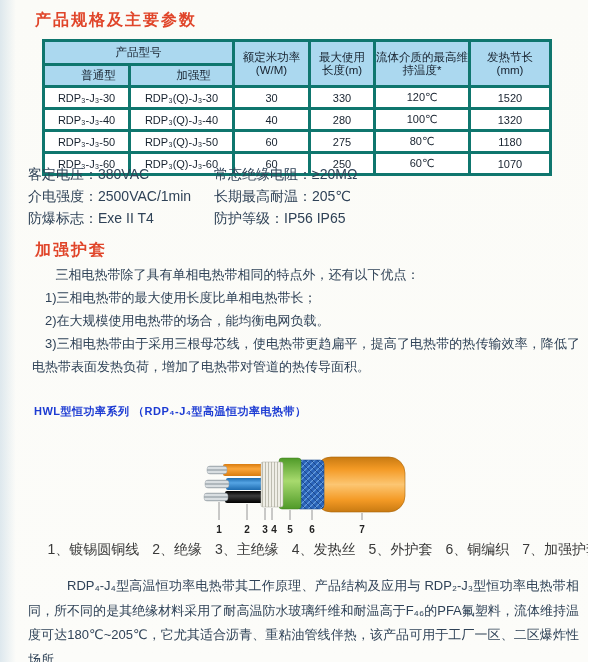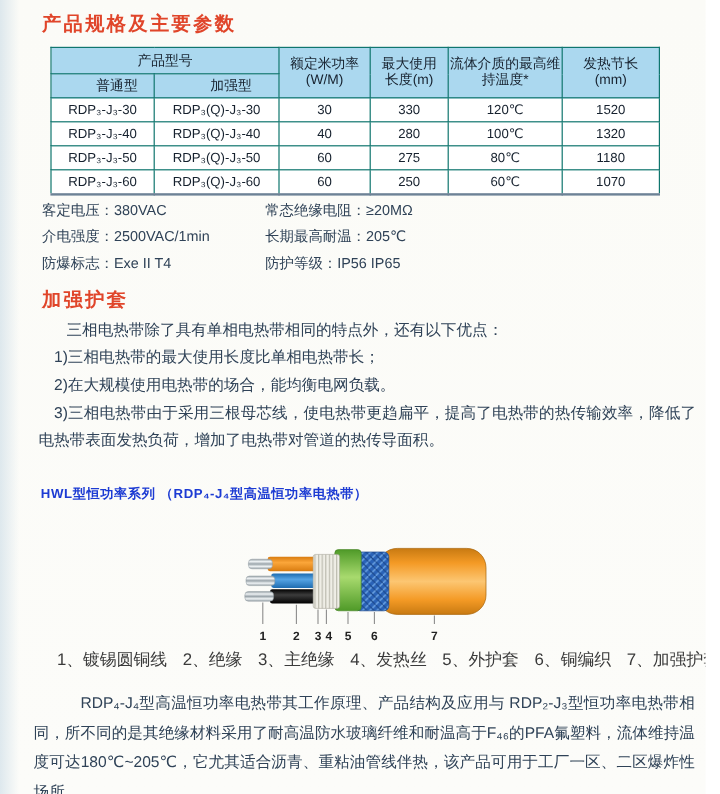--- a/index.html
+++ b/index.html
@@ -20,36 +20,36 @@
   #specs-title{top:10px;}
   #features-title{top:240px;}
   .blue-title{
     position:absolute;left:34px;top:404px;margin:0;
     font-size:11px;font-weight:bold;color:#1c3bd3;letter-spacing:.5px;
   }
   
   .tbl-wrap{position:absolute;left:42px;top:39px;width:507px;}
   table{border-collapse:collapse;table-layout:fixed;width:507px;background:#fff;}
   th,td{
-    border:1px solid #0f766e;
+    border:3px solid #0f766e;
     text-align:center;vertical-align:middle;
     font-size:11.5px;color:#16212e;padding:0;
   }
   thead th{background:#abd8ef;font-weight:normal;}
   tr.h1 th{height:21px;}
   tr.h2 th{height:19px;padding-left:24px;}
   tbody td{height:19px;font-size:11px;}
   .th-2line div{line-height:13px;}
   table{border-bottom:2px solid #6d8296;}
   
   .spec-grid{
-    position:absolute;left:35px;top:164px;width:520px;
+    position:absolute;left:28px;top:164px;width:520px;
     display:grid;grid-template-columns:186px auto;
     grid-auto-flow:column;grid-template-rows:repeat(3,22px);
-    font-size:12px;color:#2f4257;align-items:center;
+    font-size:14px;color:#2f4257;align-items:center;
   }
   
   .features{position:absolute;left:32px;top:263px;width:548px;
     font-size:13px;line-height:23px;color:#2f4257;}
   .features p{margin:0;}
   .features .intro{text-indent:1.8em;}
   .features .pt{text-indent:1em;}
   .features .pt3{text-indent:1em;text-align:justify;}
   
   .diagram-box{position:absolute;left:175px;top:438px;width:260px;height:103px;}

